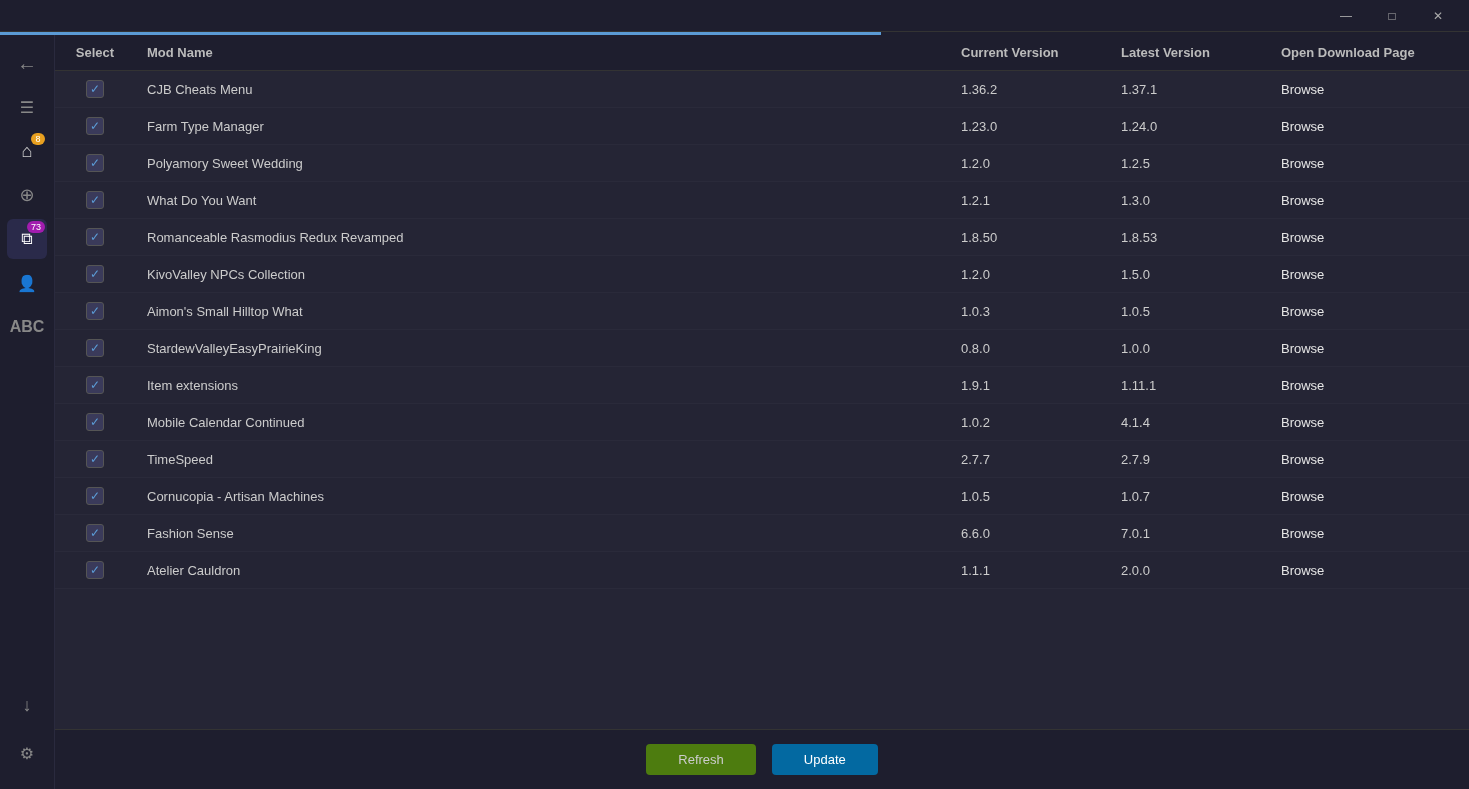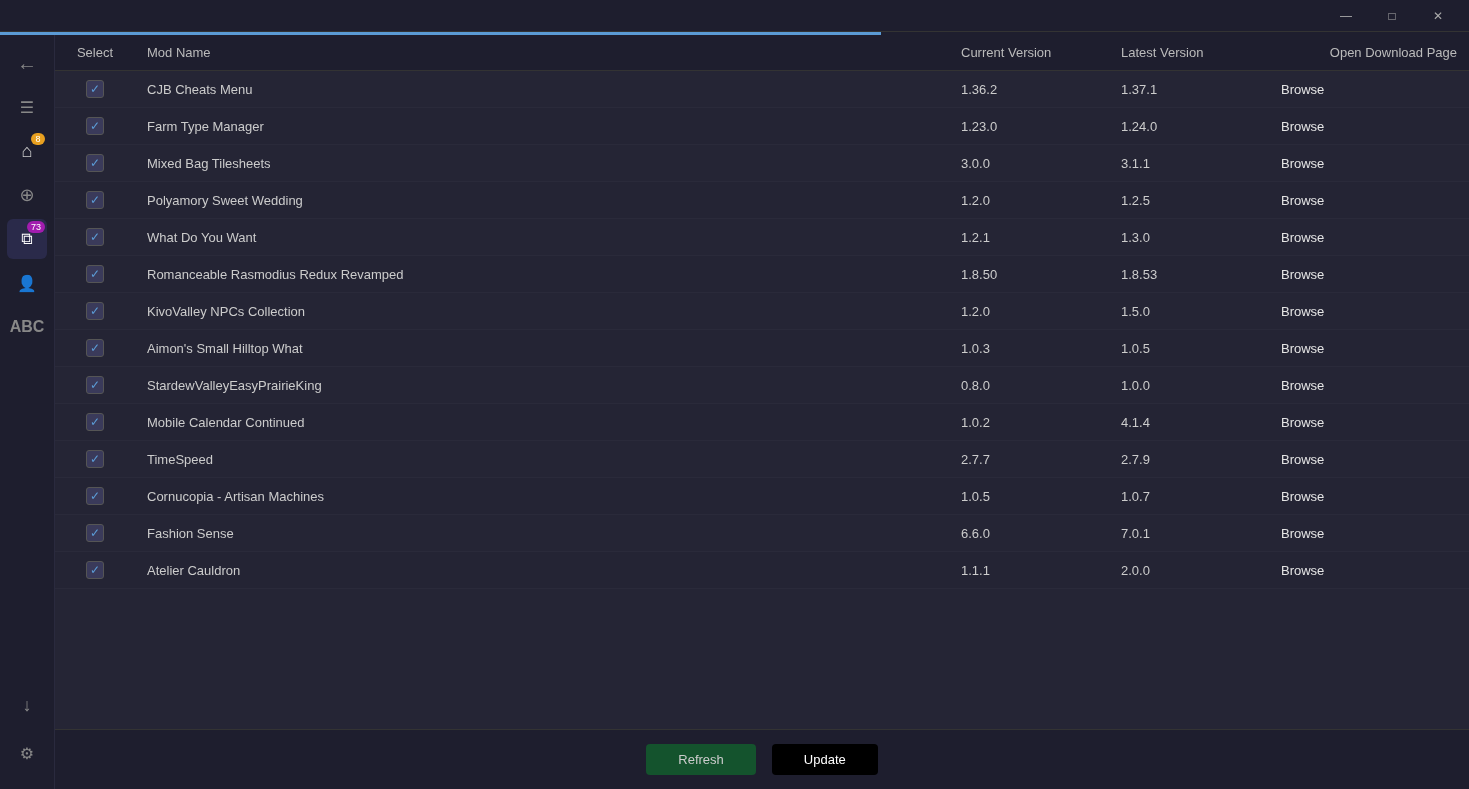--- a/index.html
+++ b/index.html
@@ -126,35 +126,35 @@
     }
 
     table {
       width: 100%;
       border-collapse: collapse;
     }
 
     thead th {
       background: #1e1e2e;
       color: #bbb;
-      font-weight: 400;
+      font-weight: 700;
       text-align: left;
       padding: 10px 12px;
       border-bottom: 1px solid #333;
       position: sticky;
       top: 0;
       z-index: 10;
       white-space: nowrap;
     }
 
     thead th:first-child { width: 80px; text-align: center; }
     thead th:nth-child(2) { width: auto; }
     thead th:nth-child(3) { width: 160px; }
     thead th:nth-child(4) { width: 160px; }
-    thead th:nth-child(5) { width: 200px; text-align: right; }
+    thead th:nth-child(5) { width: 200px; }
 
     tbody tr {
       border-bottom: 1px solid #2a2a3a;
     }
     tbody tr:nth-child(even) { background: #242434; }
     tbody tr:nth-child(odd) { background: #252535; }
 
     td {
       padding: 9px 12px;
       color: #ccc;
@@ -196,24 +196,24 @@
       flex-shrink: 0;
     }
 
     .btn {
       padding: 8px 32px;
       border: none;
       border-radius: 4px;
       cursor: pointer;
       font-size: 13px;
       color: #ccc;
-      background: #14532d;
+      background: #4d7c0f;
     }
     .btn-primary {
-      background: #000000;
+      background: #0369a1;
       color: #fff;
     }
   </style>
 </head>
 <body>
 
 <div class="titlebar">
   <div class="titlebar-btn">—</div>
   <div class="titlebar-btn">□</div>
   <div class="titlebar-btn close">✕</div>
@@ -267,27 +267,20 @@
             </tr>
             <tr>
               <td><div class="checkbox"></div></td>
               <td>Farm Type Manager</td>
               <td>1.23.0</td>
               <td>1.24.0</td>
               <td><span class="browse-link">Browse</span></td>
             </tr>
             <tr>
               <td><div class="checkbox"></div></td>
-              <td>Mixed Bag Tilesheets</td>
-              <td>3.0.0</td>
-              <td>3.1.1</td>
-              <td><span class="browse-link">Browse</span></td>
-            </tr>
-            <tr>
-              <td><div class="checkbox"></div></td>
               <td>Polyamory Sweet Wedding</td>
               <td>1.2.0</td>
               <td>1.2.5</td>
               <td><span class="browse-link">Browse</span></td>
             </tr>
             <tr>
               <td><div class="checkbox"></div></td>
               <td>What Do You Want</td>
               <td>1.2.1</td>
               <td>1.3.0</td>
@@ -316,20 +309,27 @@
             </tr>
             <tr>
               <td><div class="checkbox"></div></td>
               <td>StardewValleyEasyPrairieKing</td>
               <td>0.8.0</td>
               <td>1.0.0</td>
               <td><span class="browse-link">Browse</span></td>
             </tr>
             <tr>
               <td><div class="checkbox"></div></td>
+              <td>Item extensions</td>
+              <td>1.9.1</td>
+              <td>1.11.1</td>
+              <td><span class="browse-link">Browse</span></td>
+            </tr>
+            <tr>
+              <td><div class="checkbox"></div></td>
               <td>Mobile Calendar Continued</td>
               <td>1.0.2</td>
               <td>4.1.4</td>
               <td><span class="browse-link">Browse</span></td>
             </tr>
             <tr>
               <td><div class="checkbox"></div></td>
               <td>TimeSpeed</td>
               <td>2.7.7</td>
               <td>2.7.9</td>

